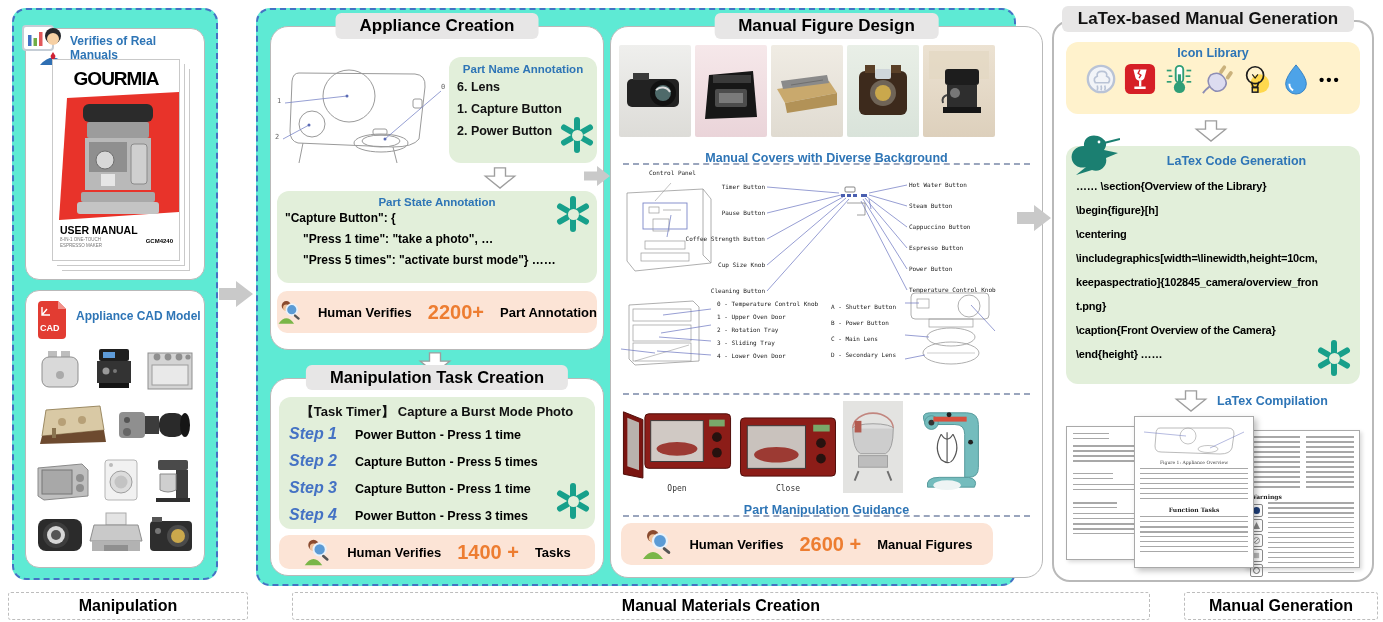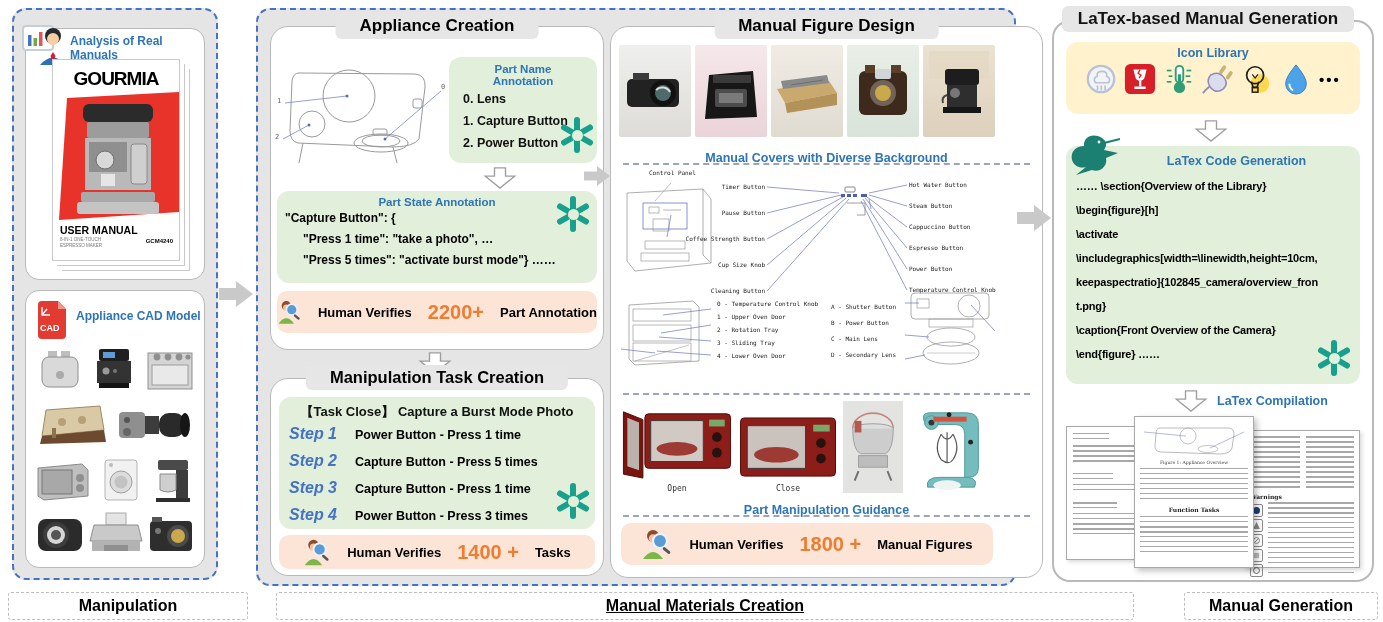--- a/index.html
+++ b/index.html
@@ -1,19 +1,19 @@
 <!DOCTYPE html>
 <html><head>
 <meta charset="utf-8">
 <style>
   html,body{margin:0;padding:0;background:#fff;}
   body{font-family:"Liberation Sans",sans-serif;color:#111;}
   #stage{position:relative;width:1383px;height:622px;background:#fff;overflow:hidden;}
   .abs{position:absolute;}
-  .panel-dashed{position:absolute;border:2.5px dashed #4472C4;border-radius:14px;background:#e5e5e5;}
+  .panel-dashed{position:absolute;border:2.5px dashed #4472C4;border-radius:14px;background:#5eead4;}
   .ibox{position:absolute;background:#fff;border:1.5px solid #b9b9b9;border-radius:18px;}
   .hdr{position:absolute;top:-14px;left:50%;transform:translateX(-50%);background:#e7e6e6;border-radius:6px;
        padding:3px 24px;font-weight:bold;font-size:17px;white-space:nowrap;color:#000;z-index:5;}
   .bluetitle{color:#2E75B6;font-weight:bold;}
   .greenbox{position:absolute;background:#E2EFDA;border-radius:12px;}
   .peachbox{position:absolute;background:#FCE4D6;border-radius:10px;display:flex;align-items:center;justify-content:center;gap:16px;}
   .vprefix,.vsuffix{font-weight:bold;font-size:13px;color:#000;white-space:nowrap;}
   .vcount{font-weight:bold;font-size:20px;color:#ED7D31;white-space:nowrap;}
   .caption{position:absolute;left:0;right:0;text-align:center;color:#2E75B6;font-weight:bold;font-size:12.5px;margin-top:8px;}
   .sep{position:absolute;left:12px;right:12px;border-top:2px dashed #9aa5bd;}
@@ -48,21 +48,21 @@
       <svg class="abs" style="left:-4px;top:-6px;" width="46" height="42" viewBox="0 0 46 42">
         <rect x="1" y="3" width="30" height="24" rx="3" fill="#fff" stroke="#c6ced6" stroke-width="2"></rect>
         <rect x="6" y="12" width="3.5" height="11" fill="#4472C4"></rect>
         <rect x="11.5" y="15" width="3.5" height="8" fill="#70AD47"></rect>
         <rect x="17" y="9" width="3.5" height="14" fill="#E15759"></rect>
         <circle cx="31" cy="13" r="8" fill="#26282b"></circle>
         <circle cx="31" cy="16" r="6" fill="#f6d0a4"></circle>
         <path d="M18 42 Q31 27 44 42 Z" fill="#2f6fb3"></path>
         <polygon points="31,29 33.5,33 31,40 28.5,33" fill="#cf2233"></polygon>
       </svg>
-      <span class="bluetitle abs" style="left:44px;top:5px;font-size:12px;">Analysis of Real Manuals</span>
+      <span class="bluetitle abs" style="left:44px;top:5px;font-size:12px;">Verifies of Real Manuals</span>
 
       <div class="abs" style="left:26px;top:30px;width:126px;height:200px;background:#fff;border:1px solid #c9c9c9;
                   box-shadow:4px 4px 0 #fff,5px 5px 0 #c9c9c9,9px 9px 0 #fff,10px 10px 0 #c9c9c9;">
         <div class="abs" style="left:0;right:0;top:8px;text-align:center;font-weight:bold;font-size:19px;letter-spacing:-1px;color:#000;">GOURMIA</div>
         <svg class="abs" style="left:0;top:32px;" width="126" height="136" viewBox="0 0 126 136">
           <polygon points="14,6 126,0 126,120 6,128" fill="#e8332a"></polygon>
         </svg>
         <svg class="abs" style="left:22px;top:42px;" width="86" height="118" viewBox="0 0 86 118">
           <rect x="8" y="2" width="70" height="18" rx="6" fill="#2b2b2b"></rect>
           <rect x="12" y="20" width="62" height="16" rx="2" fill="#9c9c9c"></rect>
@@ -201,24 +201,24 @@
         <line x1="10" y1="88" x2="36" y2="74" stroke="#7b86c8" stroke-width="0.8"></line>
         <line x1="168" y1="40" x2="112" y2="88" stroke="#7b86c8" stroke-width="0.8"></line>
         <circle cx="74" cy="45" r="1.5" fill="#5b6bb5"></circle>
           <circle cx="36" cy="74" r="1.5" fill="#5b6bb5"></circle>
           <circle cx="112" cy="88" r="1.5" fill="#5b6bb5"></circle>
       </svg>
       <span class="abs mono" style="left:6px;top:70px;font-size:7px;color:#666;">1</span>
       <span class="abs mono" style="left:4px;top:106px;font-size:7px;color:#666;">2</span>
       <span class="abs mono" style="left:170px;top:56px;font-size:7px;color:#666;">0</span>
 
-      <div class="greenbox" style="left:178px;top:30px;width:148px;height:106px;padding:6px 14px;box-sizing:border-box;">
+      <div class="greenbox" style="left:178px;top:30px;width:148px;height:106px;padding:6px 8px;box-sizing:border-box;">
         <div class="bluetitle" style="font-size:11.5px;text-align:center;">Part Name Annotation</div>
         <div style="font-weight:bold;font-size:12.5px;line-height:1.75;margin-top:2px;">
-          <div>0. Lens</div>
+          <div>6. Lens</div>
           <div>1. Capture Button</div>
           <div>2. Power Button</div>
         </div>
         <div class="gpt" style="position:absolute;right:2px;top:60px;">
             <i></i>
             <i></i>
             <i></i>
           </div>
       </div>
 
@@ -253,21 +253,21 @@
     </div>
 
     <svg class="abs" style="left:160px;top:342px;" width="34" height="22" viewBox="0 0 34 24">
       <polygon points="11,1 23,1 23,10 33,10 17,23 1,10 11,10" fill="#fff" stroke="#9e9e9e" stroke-width="1.5"></polygon>
     </svg>
 
     <div class="ibox" style="left:12px;top:368px;width:332px;height:196px;">
       <div class="hdr" style="font-size:16.5px;">Manipulation Task Creation</div>
       <div class="greenbox" style="left:8px;top:18px;width:316px;height:132px;padding:6px 10px;box-sizing:border-box;">
         <div style="text-align:center;font-weight:bold;font-size:13px;white-space:nowrap;">
-          <span>【Task Close】</span>
+          <span>【Task Timer】</span>
           <span>Capture a Burst Mode Photo</span>
         </div>
         <div class="steprow">
             <span class="steplabel">Step 1</span>
             <span class="steptext">Power Button - Press 1 time</span>
           </div>
         <div class="steprow">
             <span class="steplabel">Step 2</span>
             <span class="steptext">Capture Button - Press 5 times</span>
           </div>
@@ -513,21 +513,21 @@
 
       <div class="peachbox" style="left:10px;top:496px;width:372px;height:42px;">
         <svg width="32" height="32" viewBox="0 0 32 32">
           <circle cx="12" cy="8" r="6" fill="#8a4b2f"></circle>
             <circle cx="12" cy="10.5" r="4.2" fill="#f0c29b"></circle>
           <path d="M2 31 Q12 17 22 31 Z" fill="#7ab648"></path>
           <circle cx="19" cy="13" r="7" fill="#5b9bd5" stroke="#e8f2fb" stroke-width="2.2"></circle>
           <rect x="23" y="18.5" width="9" height="3" rx="1.5" transform="rotate(40 23 18.5)" fill="#555"></rect>
         </svg>
         <span class="vprefix">Human Verifies</span>
-        <span class="vcount">1800 +</span>
+        <span class="vcount">2600 +</span>
         <span class="vsuffix">Manual Figures</span>
       </div>
     </div>
   </div>
 
   <svg class="abs" style="left:1016px;top:202px;" width="36" height="32" viewBox="0 0 34 32">
     <polygon points="0,10 17,10 17,3 34,16 17,29 17,22 0,22" fill="#c9c9c9"></polygon>
   </svg>
 
   <div class="abs" style="left:1062px;top:6px;width:292px;height:26px;background:#e7e6e6;border-radius:6px;display:flex;align-items:center;justify-content:center;font-weight:bold;font-size:17px;z-index:6;">LaTex-based Manual Generation</div>
@@ -588,26 +588,26 @@
     <div class="abs" style="left:12px;top:124px;width:294px;height:238px;background:#E2EFDA;border-radius:12px;">
       <svg class="abs" style="left:2px;top:-14px;" width="52" height="44" viewBox="0 0 52 44">
         <path d="M34 6 C24 0 15 6 16 14 C8 14 2 20 4 28 C6 34 12 37 18 35 L8 43 L24 38 C32 41 40 34 38 26 L50 21 L36 18 C40 12 38 9 34 6 Z" fill="#1b7f71"></path>
         <line x1="36" y1="11" x2="52" y2="7" stroke="#1b7f71" stroke-width="2"></line>
         <circle cx="31" cy="10" r="1.4" fill="#fff"></circle>
       </svg>
       <div class="bluetitle" style="text-align:center;font-size:12.5px;margin-top:8px;margin-left:47px;">LaTex Code Generation</div>
       <div style="margin:6px 10px 0;">
         <div class="codeline" style="font-size:11px;line-height:24px;letter-spacing:-0.2px;">…… \section{Overview of the Library}</div>
         <div class="codeline" style="font-size:11px;line-height:24px;letter-spacing:-0.2px;">\begin{figure}[h]</div>
-        <div class="codeline" style="font-size:11px;line-height:24px;letter-spacing:-0.2px;">\activate</div>
+        <div class="codeline" style="font-size:11px;line-height:24px;letter-spacing:-0.2px;">\centering</div>
         <div class="codeline" style="font-size:11px;line-height:24px;letter-spacing:-0.2px;">\includegraphics[width=\linewidth,height=10cm,</div>
         <div class="codeline" style="font-size:11px;line-height:24px;letter-spacing:-0.2px;">keepaspectratio]{102845_camera/overview_fron</div>
         <div class="codeline" style="font-size:11px;line-height:24px;letter-spacing:-0.2px;">t.png}</div>
         <div class="codeline" style="font-size:11px;line-height:24px;letter-spacing:-0.2px;">\caption{Front Overview of the Camera}</div>
-        <div class="codeline" style="font-size:11px;line-height:24px;letter-spacing:-0.2px;">\end{figure} ……</div>
+        <div class="codeline" style="font-size:11px;line-height:24px;letter-spacing:-0.2px;">\end{height} ……</div>
       </div>
       <div class="gpt" style="position:absolute;right:8px;bottom:8px;">
           <i></i>
           <i></i>
           <i></i>
         </div>
     </div>
 
     <svg class="abs" style="left:120px;top:368px;" width="34" height="22" viewBox="0 0 34 24">
       <polygon points="11,1 23,1 23,10 33,10 17,23 1,10 11,10" fill="#fff" stroke="#9e9e9e" stroke-width="1.5"></polygon>
@@ -674,16 +674,16 @@
         </svg>
         <div style="text-align:center;font-size:4.5px;color:#444;font-family:'DejaVu Serif',serif;">Figure 1: Appliance Overview</div>
         <div class="fauxtext" style="width:108px;height:34px;margin-top:3px;"></div>
         <div class="tinyhead" style="margin-top:4px;text-align:center;">Function Tasks</div>
         <div class="fauxtext" style="width:108px;height:40px;margin-top:3px;"></div>
       </div>
     </div>
   </div>
 
   <div class="footerbox" style="left:8px;top:592px;width:238px;">Manipulation</div>
-  <div class="footerbox" style="left:276px;top:592px;width:856px;text-decoration:underline;">Manual Materials Creation</div>
+  <div class="footerbox" style="left:292px;top:592px;width:856px;">Manual Materials Creation</div>
   <div class="footerbox" style="left:1184px;top:592px;width:192px;">Manual Generation</div>
 
 </div>
 
 </body></html>

